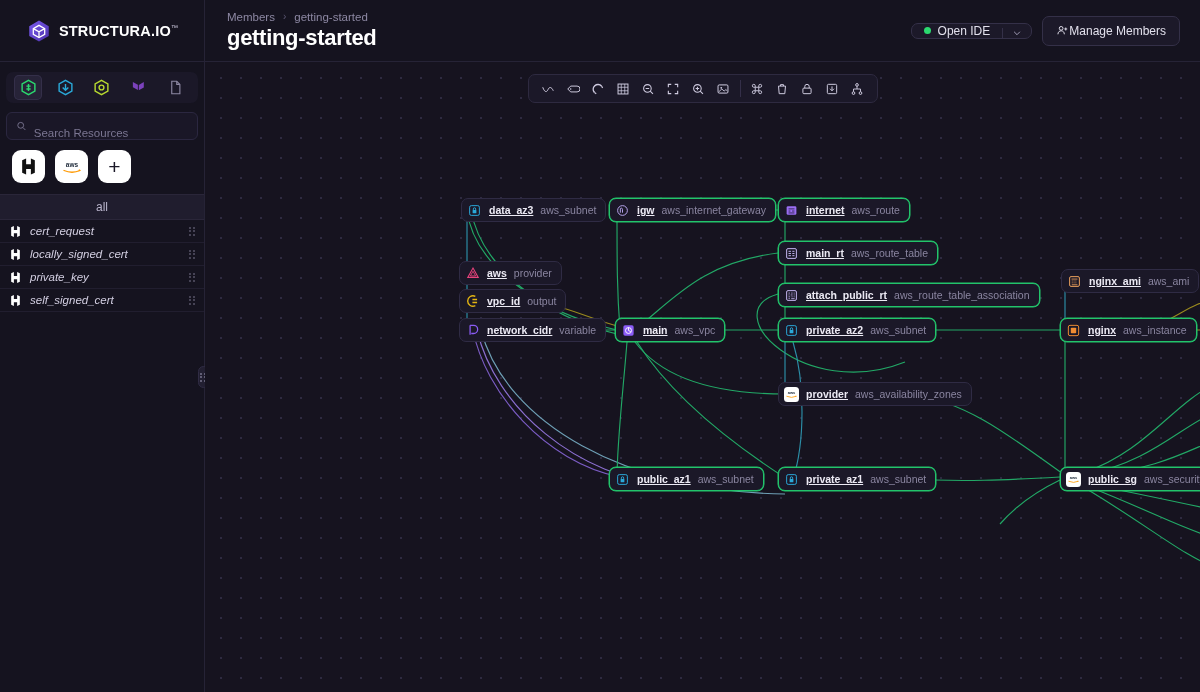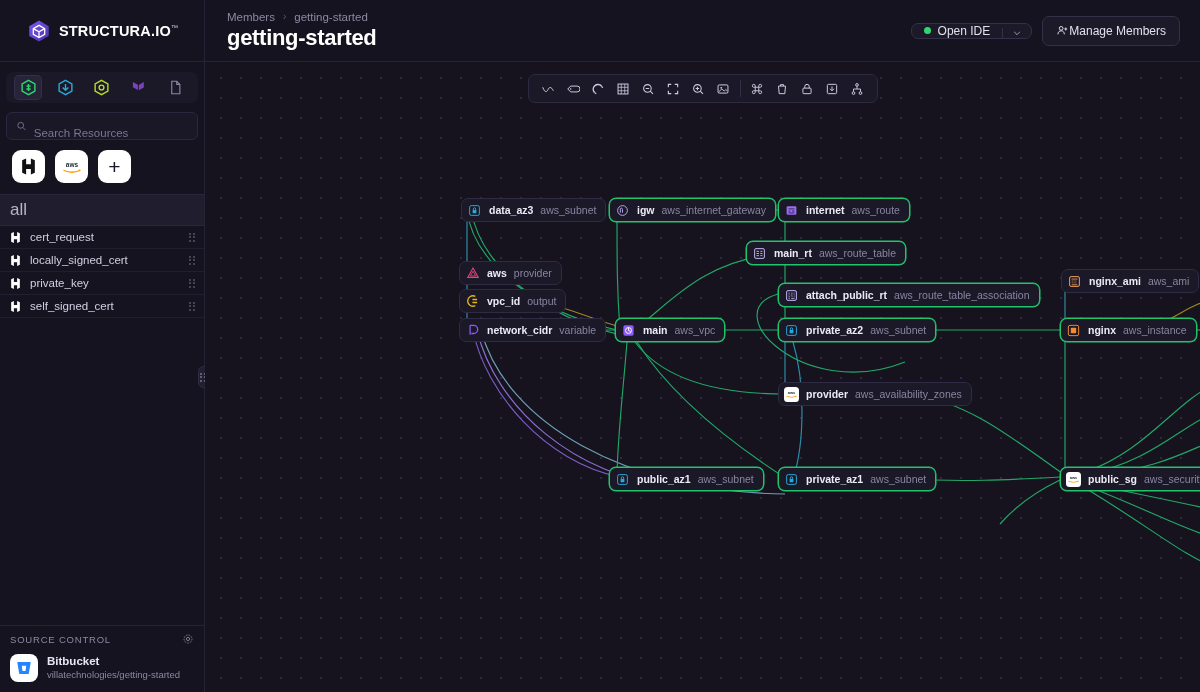--- a/index.html
+++ b/index.html
@@ -71,32 +71,34 @@
     width: 33px; height: 33px; border-radius: 9px;
     background: #ffffff;
     display: flex; align-items: center; justify-content: center;
     cursor: pointer;
   }
   .prov-tile.plus { font-size: 21px; color: #1b1828; line-height: 1; font-weight: 300;}
 
   .group-head {
     background: #201d2e;
     color: #b9b4cc;
-    font-size: 17px;
+    font-size: 12px;
     padding: 5px 10px;
     border-top: 1px solid #2a2639;
     border-bottom: 1px solid #2a2639;
+    text-align: center;
   }
   .res-list { overflow: hidden; }
   .res-item {
     height: 23px;
     display: flex; align-items: center; gap: 8px;
     padding: 0 8px 0 9px;
     border-bottom: 1px solid #211e2f;
     cursor: pointer;
+    font-style: italic;
   }
   .res-name { color: #d3cfe2; font-size: 11.5px; flex: 1; }
   .grip {
     width: 7px; height: 11px; opacity: .55;
     display: grid; grid-template-columns: 1fr 1fr; gap: 1.5px;
     align-content: center;
   }
   .grip i { width: 2px; height: 2px; background: #8d88a3; border-radius: 50%; display:block; }
 
   .splitter {
@@ -184,21 +186,21 @@
     display: flex; align-items: center; gap: 7px;
     padding: 0 9px 0 5px;
     border-radius: 7px;
     background: #1b1828;
     border: 1px solid #2f2b44;
     white-space: nowrap;
     cursor: pointer;
   }
   .node.sel { border-color: #22c46b; box-shadow: 0 0 0 .5px #22c46b; }
   .node .ni { width: 15px; height: 15px; border-radius: 3.5px; display: flex; align-items: center; justify-content: center; flex: 0 0 15px; }
-  .node .nm { color: #eceaf4; font-size: 10.5px; font-weight: bold; }
+  .node .nm { color: #eceaf4; font-size: 10.5px; font-weight: bold; text-decoration: underline; }
   .node .nt { color: #8a85a0; font-size: 10.5px; }
   .ni.white { background: #ffffff; }
 </style>
 </head>
 <body>
 
 <div class="app">
 
   <aside class="sidebar">
 
@@ -340,41 +342,20 @@
       <span class="grip">
           <i></i>
           <i></i>
           <i></i>
           <i></i>
           <i></i>
           <i></i>
         </span>
     </div>
 
-    <div class="sc-section">
-      <div class="sc-head">
-        <span class="sc-title">SOURCE CONTROL</span>
-        <svg width="12" height="12" viewBox="0 0 24 24">
-          <circle cx="12" cy="12" r="3.2" fill="none" stroke="#8d88a3" stroke-width="1.8"></circle>
-          <circle cx="12" cy="12" r="8" fill="none" stroke="#8d88a3" stroke-width="1.8" stroke-dasharray="3 2.4"></circle>
-        </svg>
-      </div>
-      <div class="sc-row">
-        <span class="bb-tile">
-          <svg width="18" height="18" viewBox="0 0 24 24">
-            <path d="M3 4 H21 L18.3 20 H5.7 Z" fill="#2684ff"></path>
-            <path d="M9 9 H15 L14 16 H10 Z" fill="#ffffff"></path>
-          </svg>
-        </span>
-        <span>
-          <div class="sc-name">Bitbucket</div>
-          <div class="sc-sub">villatechnologies/getting-started</div>
-        </span>
-      </div>
-    </div>
   </aside>
 
   <section class="main">
 
     <header class="topbar">
       <div>
         <div class="crumbs">
           <span>Members</span>
           <span class="crumb-sep">›</span>
           <span>getting-started</span>
@@ -576,21 +557,21 @@
           <div class="node sel" style="left: 573px; top: 136px;">
             <span class="ni">
               <svg viewBox="0 0 24 24" width="13" height="13">
                 <rect x="3" y="4" width="18" height="16" rx="2.5" fill="#9b6ef3"></rect>
                 <path d="M6.5 9 H17.5 M6.5 13 H10 M13 13 H17.5 M6.5 16.5 H17.5" stroke="#2a1f46" stroke-width="1.6"></path>
               </svg>
             </span>
             <span class="nm">internet</span>
             <span class="nt">aws_route</span>
           </div>
-          <div class="node sel" style="left: 541px; top: 179px; align-items: center;">
+          <div class="node sel" style="left: 573px; top: 179px; align-items: center;">
             <span class="ni">
               <svg viewBox="0 0 24 24" width="13" height="13">
                 <rect x="3" y="3" width="18" height="18" rx="2.5" stroke="#c7b8f5" fill="none" stroke-width="1.8"></rect>
                 <path d="M6.5 8 H11 M13.5 8 H17.5 M6.5 12 H11 M13.5 12 H17.5 M6.5 16 H11 M13.5 16 H17.5" stroke="#c7b8f5" stroke-width="1.7"></path>
               </svg>
             </span>
             <span class="nm">main_rt</span>
             <span class="nt">aws_route_table</span>
           </div>
           <div class="node sel" style="left: 573px; top: 221px;">

